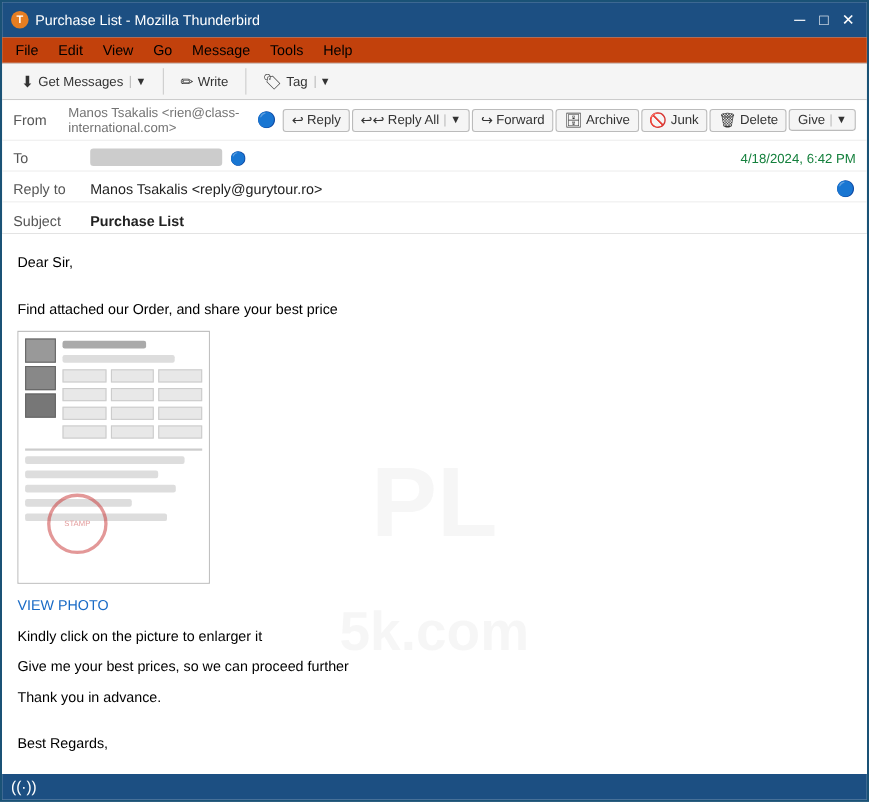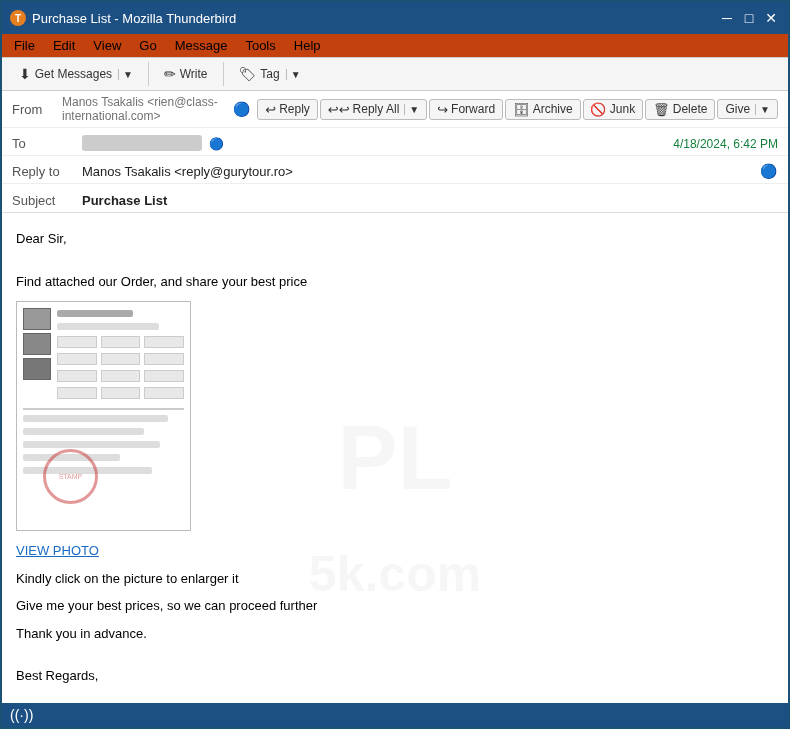--- a/index.html
+++ b/index.html
@@ -287,21 +287,20 @@
       left: 20px;
       display: flex;
       align-items: center;
       justify-content: center;
       font-size: 7px;
       color: rgba(200,50,50,0.5);
       text-align: center;
     }
     .view-photo-link {
       color: #1a6bc6;
-      text-decoration: underline;
       cursor: pointer;
       font-size: 13px;
     }
     .status-bar {
       background: #1c4f82;
       color: white;
       height: 24px;
       display: flex;
       align-items: center;
       padding: 0 8px;

